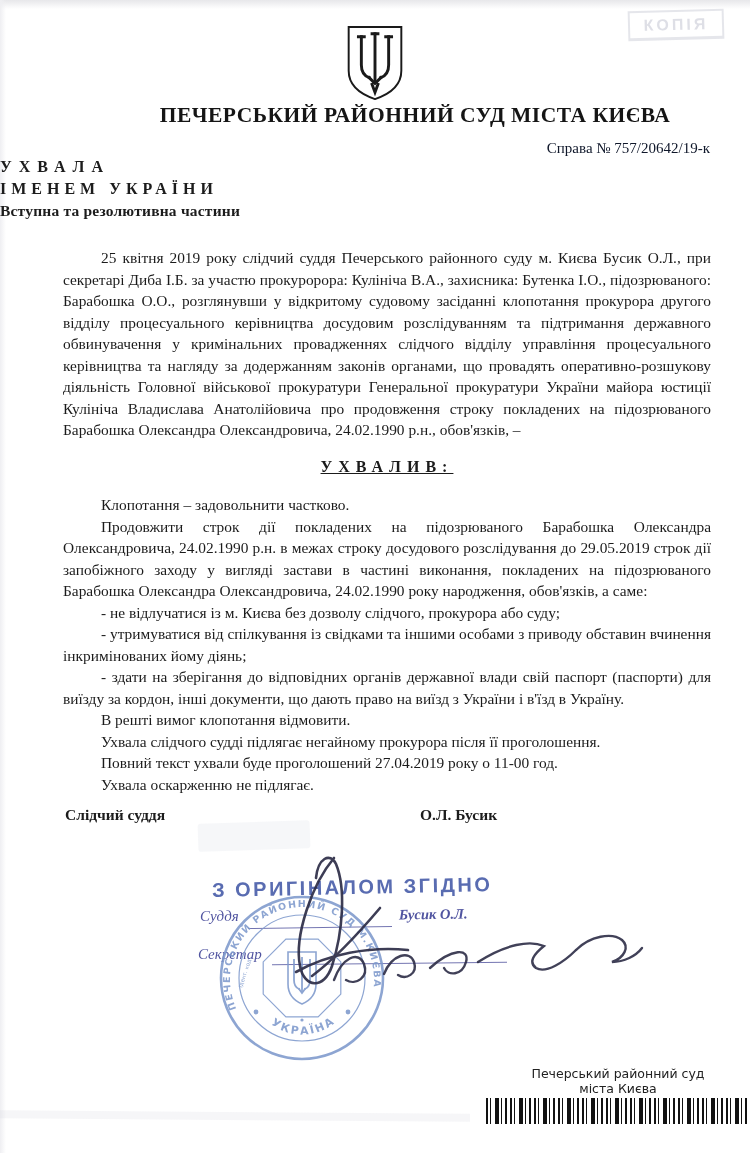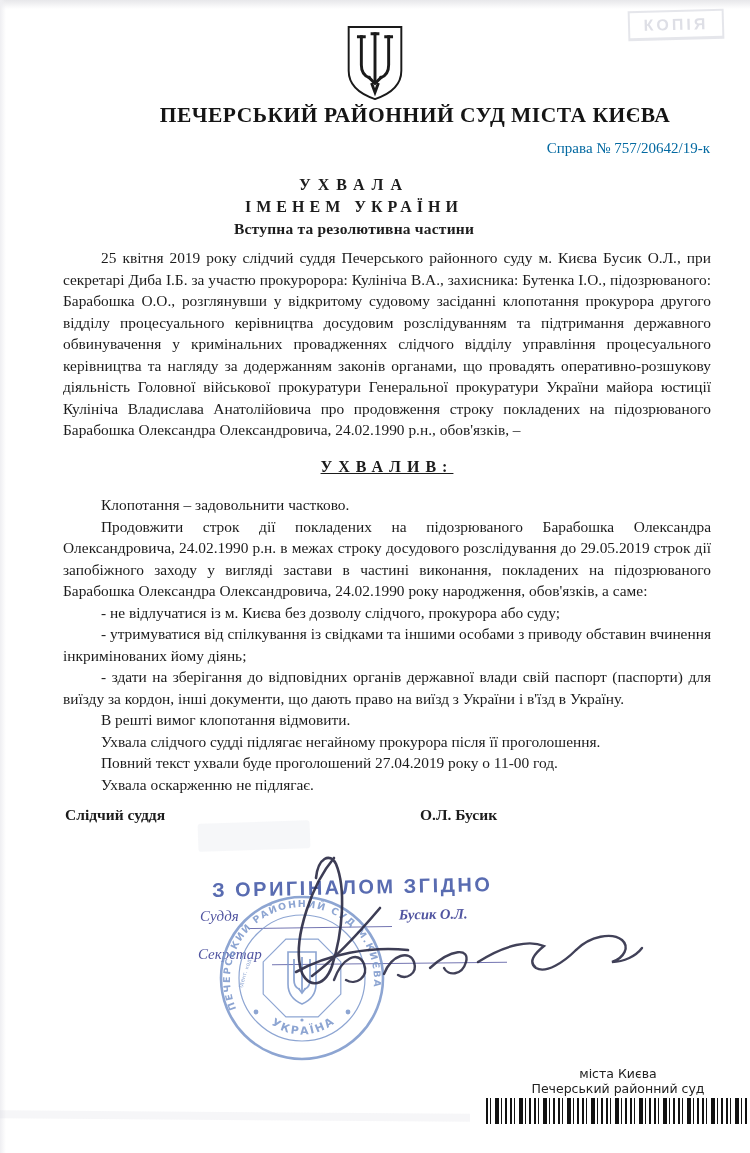--- a/index.html
+++ b/index.html
@@ -20,23 +20,23 @@
     font-family:"Liberation Sans",sans-serif;font-weight:bold;font-size:16px;
     letter-spacing:3px;text-align:center;line-height:25px;
     transform:rotate(-1.5deg);
   }
   .emblem{position:absolute;left:344px;top:24px;}
   .court-name{
     position:absolute;left:0;top:103px;width:750px;text-align:center;
     font-weight:bold;font-size:21.5px;letter-spacing:0.5px;color:#151515;padding-left:40px;
   }
   .case-no{
-    position:absolute;top:140px;right:40px;font-size:15px;color:#0369a1;
-  }
-  .title-block{position:absolute;left:0;top:176px;width:708px;text-align:center;}
+    position:absolute;top:140px;right:40px;font-size:15px;color:#0f172a;
+  }
+  .title-block{position:absolute;left:0;top:158px;width:708px;text-align:left;}
   .title-1{font-weight:bold;font-size:16px;letter-spacing:7px;}
   .title-2{font-weight:bold;font-size:16px;letter-spacing:5px;margin-top:4px;}
   .title-3{font-weight:bold;font-size:15.5px;margin-top:4px;letter-spacing:0.2px;}
 
   .body-text{
     position:absolute;left:63px;top:247px;width:648px;
     font-size:15.4px;line-height:21.5px;text-align:justify;color:#1b1b1b;
   }
   .body-text p{margin:0;text-indent:38px;}
   .resolved{
@@ -187,18 +187,18 @@
       <path d="M 96,130 C 104,108 120,100 126,114 C 131,127 118,136 108,130"></path>
       <path d="M 146,124 C 154,104 172,100 176,112 C 180,124 168,130 160,125"></path>
       <path d="M 192,118 C 214,98 232,98 228,112 C 224,126 210,126 206,118"></path>
       <path d="M 240,112 C 268,94 292,90 306,96 C 296,104 290,112 298,118 C 308,124 326,112 338,100"></path>
       <path d="M 338,100 C 352,86 374,82 384,90 C 392,97 386,108 374,112 C 386,112 398,106 404,98"></path>
     </g>
   </svg>
 </div>
 
 <div class="barcode-block">
+  <div class="barcode-line">Печерський районний суд</div>
   <div class="barcode-line">міста Києва</div>
-  <div class="barcode-line">Печерський районний суд</div>
   <div class="barcode-bars"></div>
 </div>
 
 <div class="crease"></div>
 
 </body></html>

